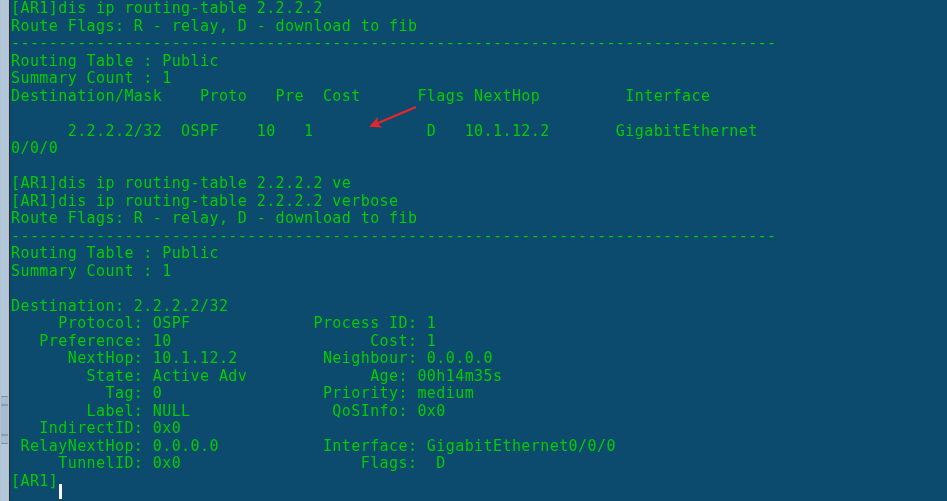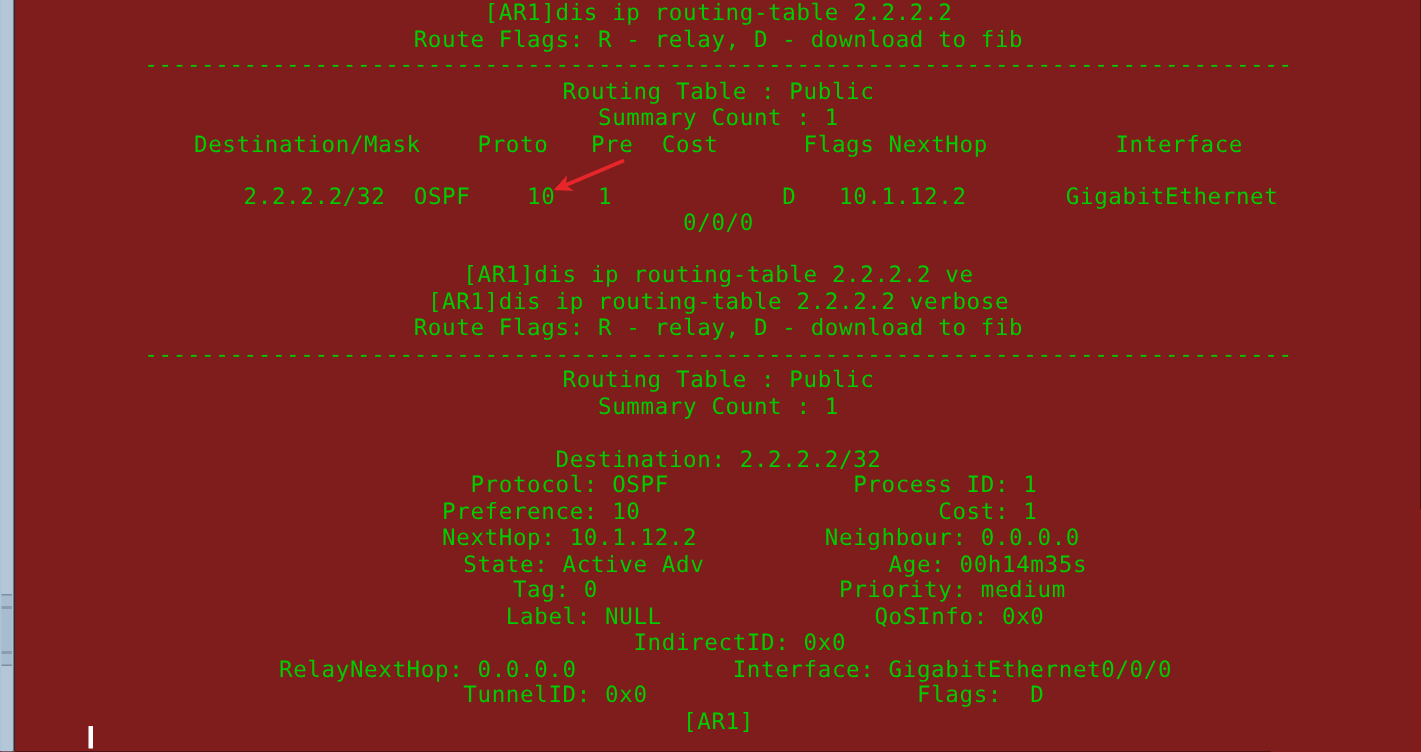--- a/index.html
+++ b/index.html
@@ -11,23 +11,22 @@
     width: 947px;
     height: 501px;
     overflow: hidden;
     font-family: "DejaVu Sans Mono", "Liberation Mono", monospace;
   }
 
   #terminal-window {
     position: relative;
     width: 947px;
     height: 501px;
-    background: #7f1d1d;
+    background: #0c4a6e;
     overflow: hidden;
-    text-align: center;
   }
 
   
   #scrollbar {
     position: absolute;
     left: 0;
     top: 0;
     width: 10px;
     height: 501px;
     background: #aec3d7;

